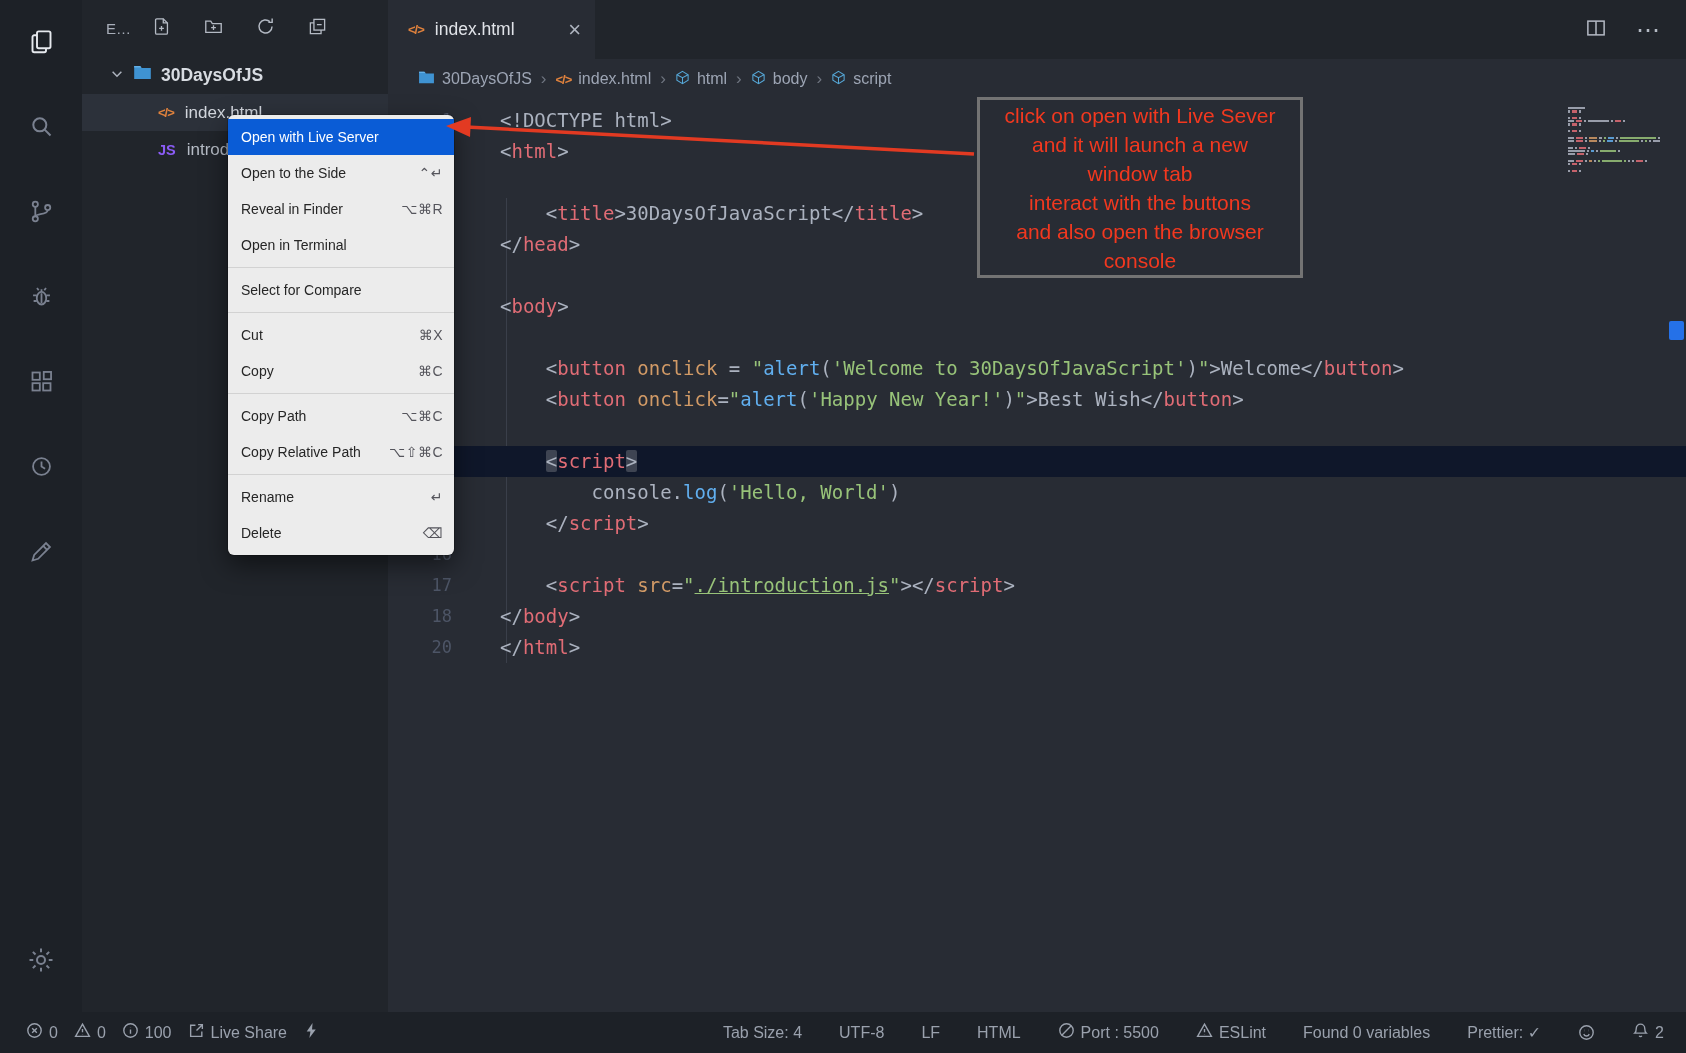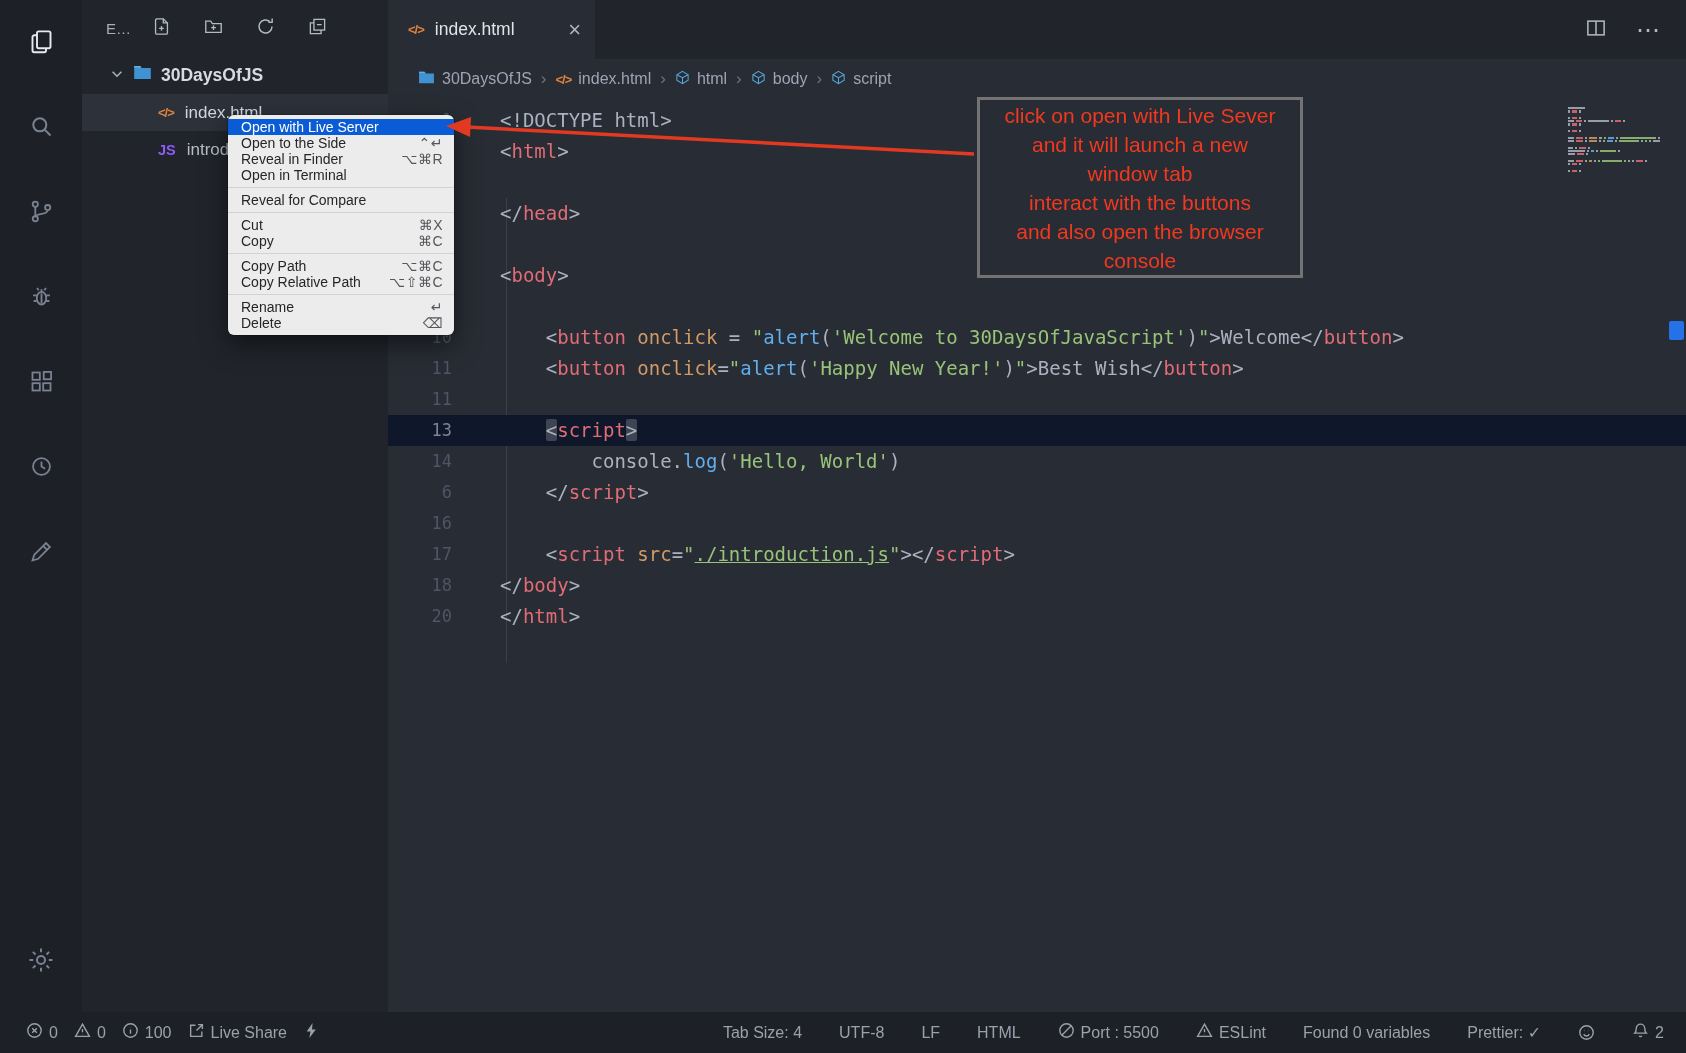--- a/index.html
+++ b/index.html
@@ -63,21 +63,21 @@
   
   .status-bar { position:absolute; left:0; right:0; bottom:0; height:41px; background:#1d2127; display:flex; align-items:center; color:#9aa1ad; font-size:16px; padding:0 16px 0 20px; }
   .sb-group-left { display:flex; align-items:center; gap:4px; }
   .sb-group-right { margin-left:auto; display:flex; align-items:center; gap:25px; }
   .sb-item { display:flex; align-items:center; gap:6px; padding:0 6px; cursor:pointer; white-space:nowrap; }
   .sb-item svg { width:17px; height:17px; }
 
   
   .context-menu { position:absolute; left:228px; top:115px; width:226px; background:#ececec; border-radius:6px;
     box-shadow:0 10px 26px rgba(0,0,0,.5), 0 0 0 1px rgba(0,0,0,.18); padding:4px 0; font-size:14px; color:#262626; z-index:10; }
-  .menu-item { height:16px; display:flex; align-items:center; padding:0 11px 0 13px; cursor:pointer; }
+  .menu-item { height:36px; display:flex; align-items:center; padding:0 11px 0 13px; cursor:pointer; }
   .menu-item .mi-key { margin-left:auto; color:#55555c; letter-spacing:.5px; }
   .menu-item.highlight { background:#0a5cd6; color:#fff; }
   .menu-item.highlight .mi-key { color:#fff; }
   .menu-sep { height:1px; background:#d2d2d2; margin:4px 0; }
 
   
   .annotation-box { position:absolute; left:977px; top:97px; width:326px; height:181px; border:3px solid #737373;
     color:#f2381f; display:flex; align-items:center; justify-content:center; text-align:center;
     font-size:21px; line-height:29px; white-space:pre-line; z-index:9; }
   .arrow-overlay { position:absolute; left:0; top:0; width:1686px; height:1053px; pointer-events:none; z-index:11; }
@@ -239,20 +239,21 @@
         <span>script</span>
       </span>
     </div>
 
     <div class="code-area">
       <div class="indent-guide"></div>
       <div class="code-lines">
           <div class="code-line"><span class="ln">1</span><span class="lc"><span class="tk-p">&lt;!DOCTYPE html&gt;</span></span></div>
           <div class="code-line"><span class="ln">2</span><span class="lc"><span class="tk-p">&lt;</span><span class="tk-g">html</span><span class="tk-p">&gt;</span></span></div>
           <div class="code-line"><span class="ln">3</span><span class="lc"></span></div>
+          <div class="code-line"><span class="ln">5</span><span class="lc"><span class="tk-p">    &lt;</span><span class="tk-g">title</span><span class="tk-p">&gt;</span><span class="tk-t">30DaysOfJavaScript</span><span class="tk-p">&lt;/</span><span class="tk-g">title</span><span class="tk-p">&gt;</span></span></div>
           <div class="code-line"><span class="ln">6</span><span class="lc"><span class="tk-p">&lt;/</span><span class="tk-g">head</span><span class="tk-p">&gt;</span></span></div>
           <div class="code-line"><span class="ln">7</span><span class="lc"></span></div>
           <div class="code-line"><span class="ln">8</span><span class="lc"><span class="tk-p">&lt;</span><span class="tk-g">body</span><span class="tk-p">&gt;</span></span></div>
           <div class="code-line"><span class="ln">9</span><span class="lc"></span></div>
           <div class="code-line"><span class="ln">10</span><span class="lc"><span class="tk-p">    &lt;</span><span class="tk-g">button</span><span class="tk-t"> </span><span class="tk-a">onclick</span><span class="tk-p"> = </span><span class="tk-s">"</span><span class="tk-f">alert</span><span class="tk-p">(</span><span class="tk-s">'Welcome to 30DaysOfJavaScript'</span><span class="tk-p">)</span><span class="tk-s">"</span><span class="tk-p">&gt;</span><span class="tk-t">Welcome</span><span class="tk-p">&lt;/</span><span class="tk-g">button</span><span class="tk-p">&gt;</span></span></div>
           <div class="code-line"><span class="ln">11</span><span class="lc"><span class="tk-p">    &lt;</span><span class="tk-g">button</span><span class="tk-t"> </span><span class="tk-a">onclick</span><span class="tk-p">=</span><span class="tk-s">"</span><span class="tk-f">alert</span><span class="tk-p">(</span><span class="tk-s">'Happy New Year!'</span><span class="tk-p">)</span><span class="tk-s">"</span><span class="tk-p">&gt;</span><span class="tk-t">Best Wish</span><span class="tk-p">&lt;/</span><span class="tk-g">button</span><span class="tk-p">&gt;</span></span></div>
           <div class="code-line"><span class="ln">11</span><span class="lc"></span></div>
           <div class="code-line active"><span class="ln">13</span><span class="lc"><span class="tk-p">    </span><span class="tk-p hl">&lt;</span><span class="tk-g">script</span><span class="tk-p hl">&gt;</span></span></div>
           <div class="code-line"><span class="ln">14</span><span class="lc"><span class="tk-t">        console</span><span class="tk-p">.</span><span class="tk-f">log</span><span class="tk-p">(</span><span class="tk-s">'Hello, World'</span><span class="tk-p">)</span></span></div>
           <div class="code-line"><span class="ln">6</span><span class="lc"><span class="tk-p">    &lt;/</span><span class="tk-g">script</span><span class="tk-p">&gt;</span></span></div>
@@ -475,21 +476,21 @@
   <div class="menu-item">
       <span class="mi-label">Reveal in Finder</span>
       <span class="mi-key">⌥⌘R</span>
     </div>
   <div class="menu-item">
       <span class="mi-label">Open in Terminal</span>
       <span class="mi-key"></span>
     </div>
   <div class="menu-sep"></div>
   <div class="menu-item">
-      <span class="mi-label">Reveal for Compare</span>
+      <span class="mi-label">Select for Compare</span>
       <span class="mi-key"></span>
     </div>
   <div class="menu-sep"></div>
   <div class="menu-item">
       <span class="mi-label">Cut</span>
       <span class="mi-key">⌘X</span>
     </div>
   <div class="menu-item">
       <span class="mi-label">Copy</span>
       <span class="mi-key">⌘C</span>

